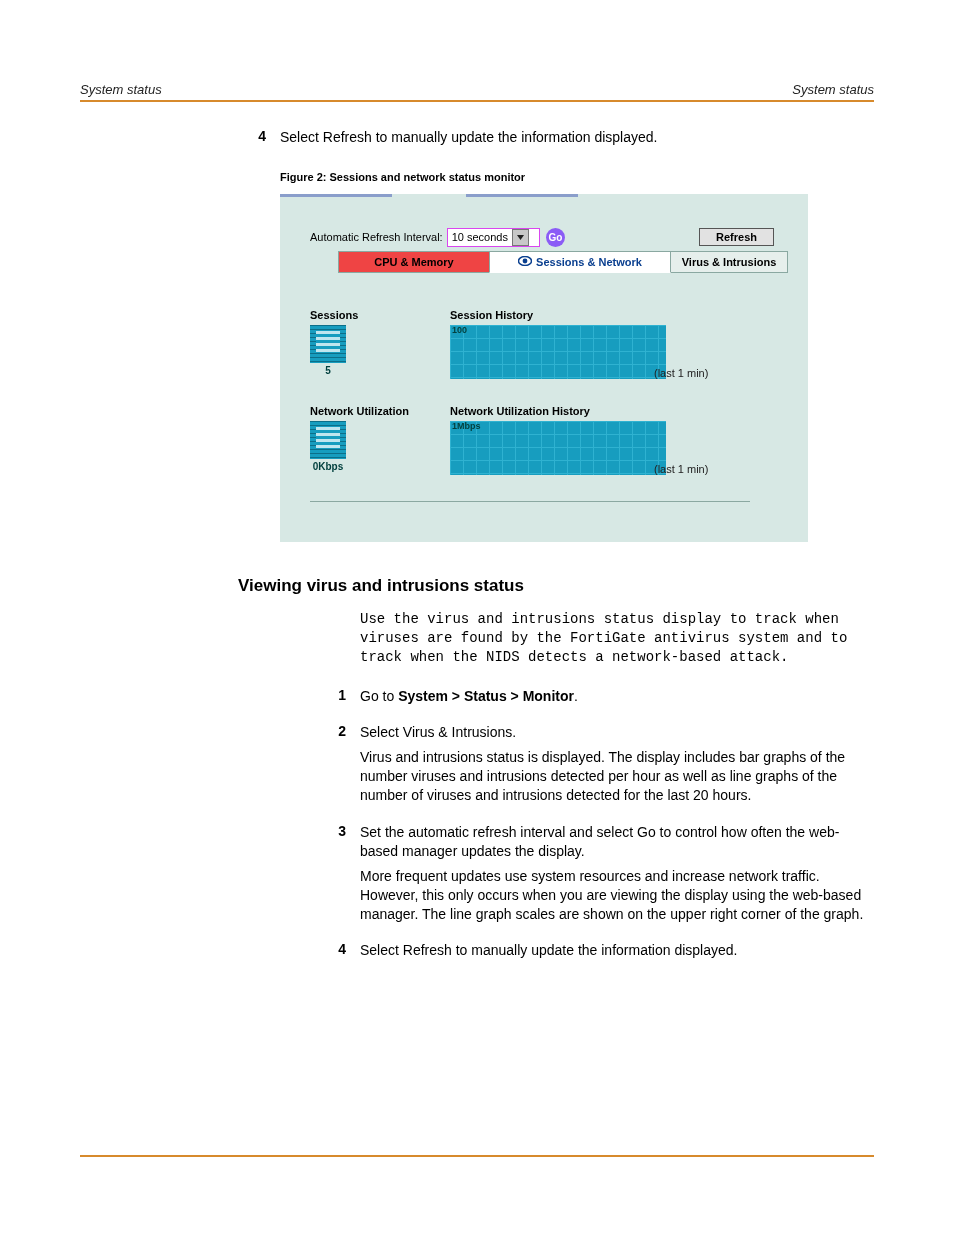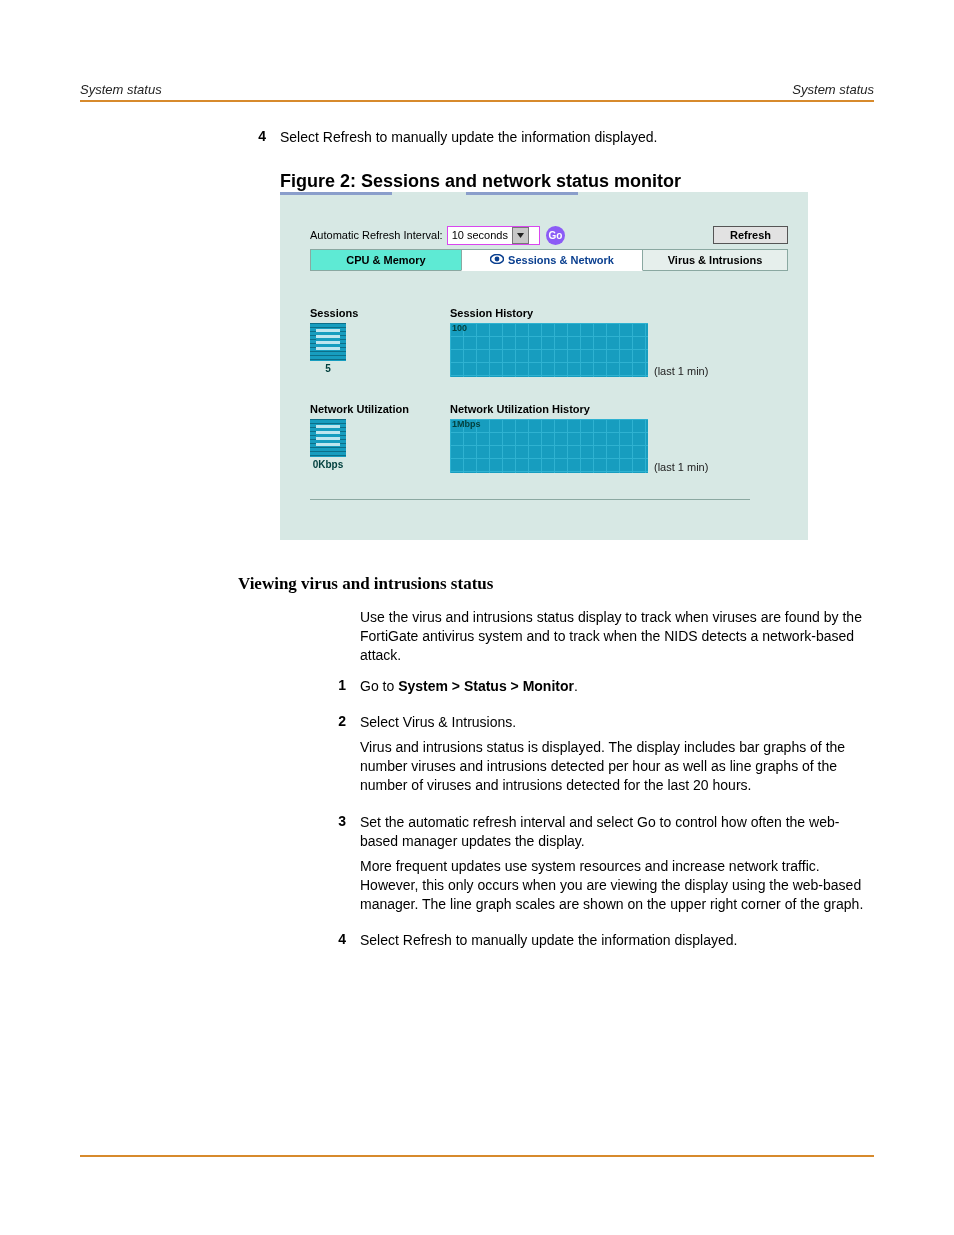--- a/index.html
+++ b/index.html
@@ -44,22 +44,22 @@
   }
   .step-body {
     flex: 1;
   }
   .step-body p {
     margin: 0 0 6px 0;
     line-height: 1.35;
   }
   .figure-caption {
     font-weight: bold;
-    font-size: 18px;
-    margin: 18px 0 0 42px;
+    font-size: 11px;
+    margin: 18px 0 11px 42px;
   }
   .figure-wrap {
     margin-left: 42px;
     width: 528px;
     background: #d7e8e4;
     padding: 0;
     position: relative;
   }
   .figure-inner {
     padding: 34px 20px 40px 30px;
@@ -102,20 +102,21 @@
     border-radius: 50%;
     width: 19px;
     height: 19px;
     font-size: 10px;
     font-weight: bold;
     margin-left: 6px;
     font-family: Verdana, sans-serif;
   }
   .refresh-btn {
     margin-left: auto;
+    margin-right: 14px;
     font-family: Verdana, sans-serif;
     font-size: 11px;
     font-weight: bold;
     background: #e2e2e2;
     border: 1px solid #555;
     padding: 1px 16px;
     height: 18px;
     box-sizing: border-box;
     display: flex;
     align-items: center;
@@ -130,21 +131,21 @@
     font-size: 11px;
     font-weight: bold;
     padding: 4px 0;
     text-align: center;
     border: 1px solid #8aa8a1;
     display: flex;
     align-items: center;
     justify-content: center;
     gap: 4px;
   }
-  .tab.cpu { width: 150px; background:#5eead4; border-right:none;}
+  .tab.cpu { width: 150px; background:#ef4444; border-right:none;margin-left:28px;}
   .tab.sess {
     width: 180px;
     background: #fff;
     color: #0a3f8f;
     border-bottom: 1px solid #fff;
   }
   .tab.virus { flex:1; background:#e6efec; border-left:none;}
   .eye-icon {
     color: #0a3f8f;
   }
@@ -182,21 +183,21 @@
   .mini-value {
     font-size: 10px;
     font-weight: bold;
     color: #03413f;
     margin-top:2px;
     text-align:center;
     width:36px;
   }
   .chart-col { flex: 1; position: relative; }
   .chart-grid {
-    width: 198px;
+    width: 216px;
     height: 54px;
     background: #179dbf;
     background-image:
       repeating-linear-gradient(to right, #2fb2d1 0, #2fb2d1 1px, transparent 1px, transparent 13px),
       repeating-linear-gradient(to bottom, #2fb2d1 0, #2fb2d1 1px, transparent 1px, transparent 13px);
     position: relative;
   }
   .chart-y-label {
     position: absolute;
     top: 0;
@@ -226,29 +227,30 @@
     gap: 74px;
   }
   .highlight-tabs span {
     display: block;
     width: 112px;
     height: 3px;
     background: #8a9ecb;
   }
 
   .section-heading {
-    font-family: Liberation Serif, serif;
+    font-family: Liberation Sans, sans-serif;
     font-weight: bold;
     font-size: 17px;
     margin: 34px 0 8px 16px;
   }
   .intro {
     margin-left: 122px;
-    margin-bottom: 12px;
+    margin-bottom: 20px;
     line-height: 1.35;
+    font-family: Liberation Mono, monospace;
   }
   .sub-heading {
     font-weight: bold;
     margin: 16px 0 10px 122px;
   }
   .steps-block {
     margin-left: 80px;
   }
   .footer {
     position: absolute;

